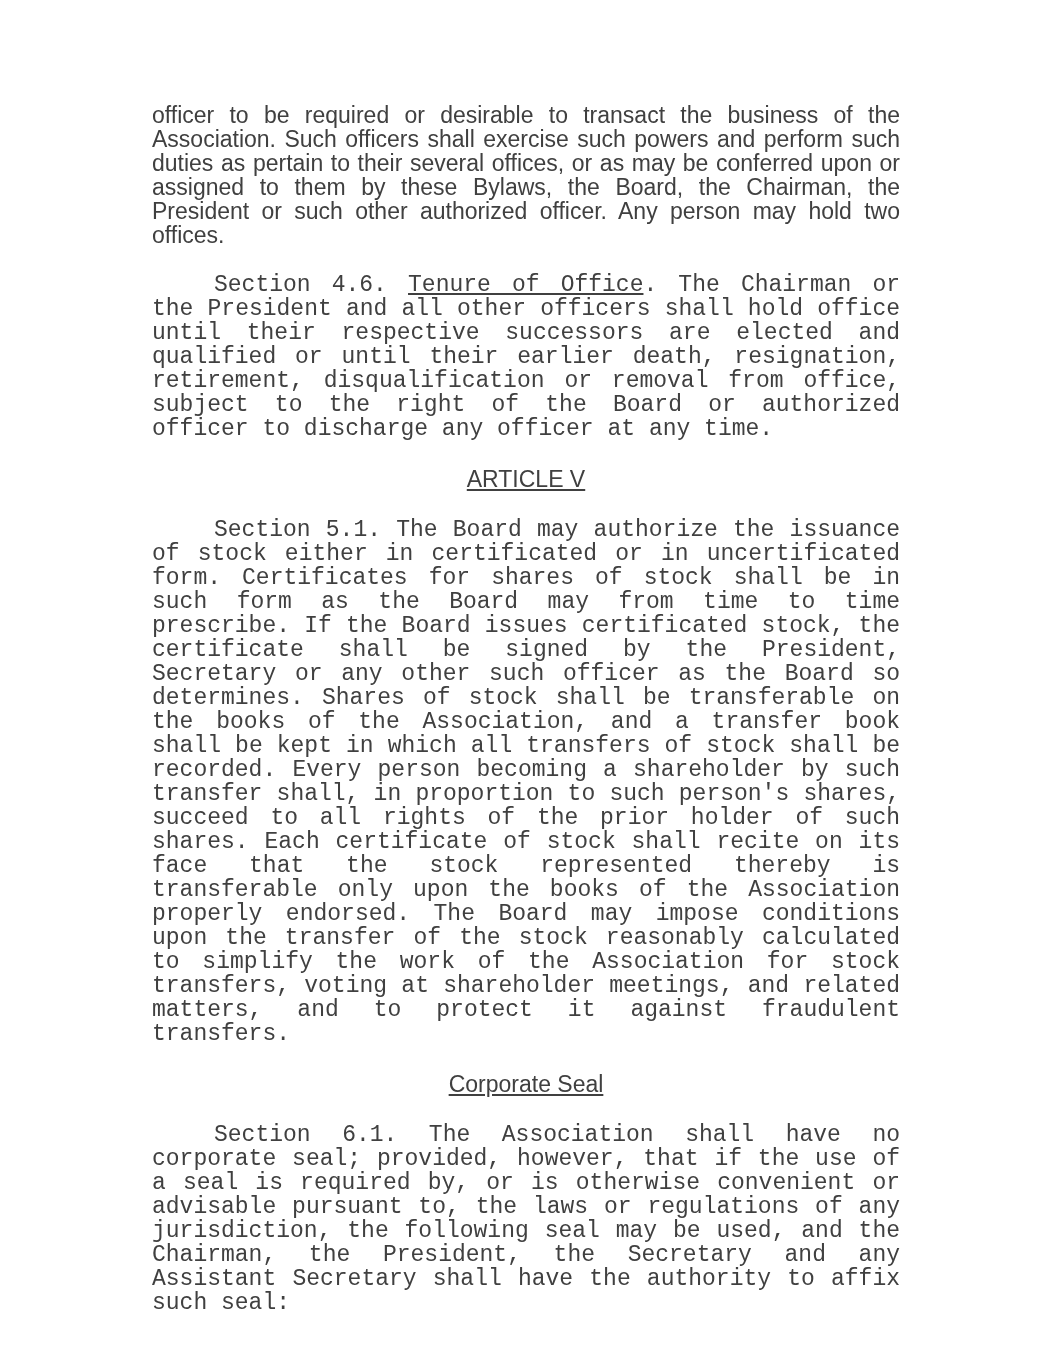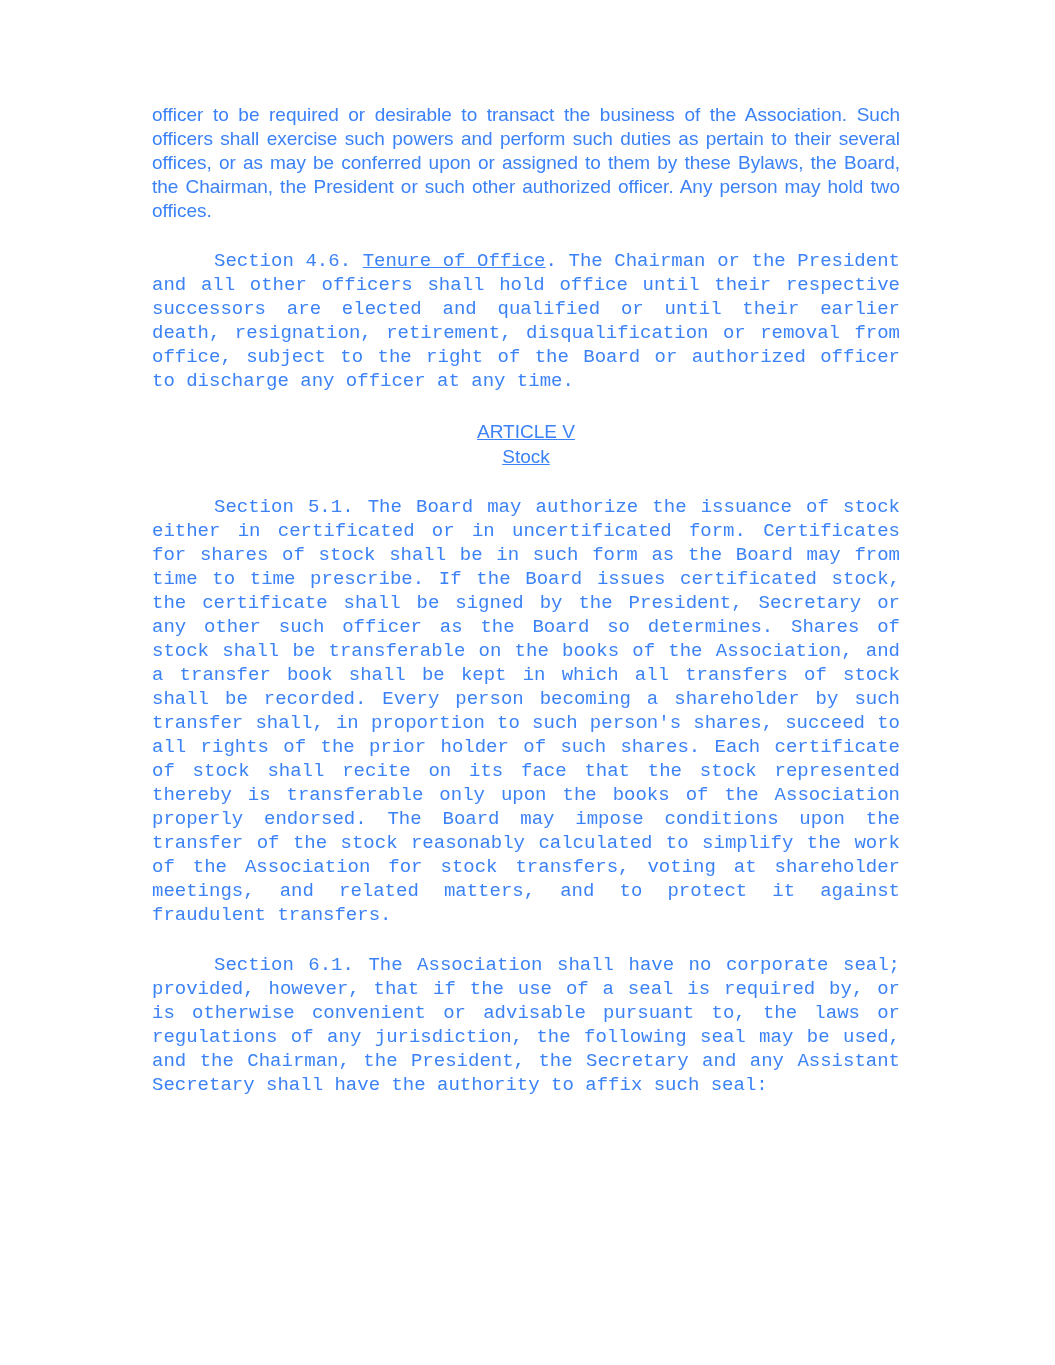--- a/index.html
+++ b/index.html
@@ -14,24 +14,24 @@
     background: #ffffff;
     color: #000000;
     font-family: "Liberation Sans", sans-serif;
     overflow: hidden;
   }
   .content {
     position: absolute;
     left: 152px;
     top: 103px;
     width: 748px;
-    font-size: 19px;
+    font-size: 23px;
     line-height: 24px;
     text-align: justify;
-    color: #3b82f6;
+    color: #404040;
   }
   .para {
     margin: 0 0 26px 0;
   }
   .para.indent {
     text-indent: 62px;
     font-family: Liberation Mono, monospace;
   }
   .heading-block {
     text-align: center;
@@ -51,24 +51,24 @@
 
 <div class="page">
   <div class="content">
 
     <p class="para">officer to be required or desirable to transact the business of the Association. Such officers shall exercise such powers and perform such duties as pertain to their several offices, or as may be conferred upon or assigned to them by these Bylaws, the Board, the Chairman, the President or such other authorized officer. Any person may hold two offices.</p>
 
     <p class="para indent"><span>Section 4.6. </span><span class="u">Tenure of Office</span><span>. The Chairman or the President and all other officers shall hold office until their respective successors are elected and qualified or until their earlier death, resignation, retirement, disqualification or removal from office, subject to the right of the Board or authorized officer to discharge any officer at any time.</span></p>
 
     <div class="heading-block">
       <div><span class="u">ARTICLE V</span></div>
-      <div><span class="u">Stock</span></div>
     </div>
 
     <p class="para indent">Section 5.1. The Board may authorize the issuance of stock either in certificated or in uncertificated form. Certificates for shares of stock shall be in such form as the Board may from time to time prescribe. If the Board issues certificated stock, the certificate shall be signed by the President, Secretary or any other such officer as the Board so determines. Shares of stock shall be transferable on the books of the Association, and a transfer book shall be kept in which all transfers of stock shall be recorded. Every person becoming a shareholder by such transfer shall, in proportion to such person's shares, succeed to all rights of the prior holder of such shares. Each certificate of stock shall recite on its face that the stock represented thereby is transferable only upon the books of the Association properly endorsed. The Board may impose conditions upon the transfer of the stock reasonably calculated to simplify the work of the Association for stock transfers, voting at shareholder meetings, and related matters, and to protect it against fraudulent transfers.</p>
 
     <div class="heading-block">
+      <div><span class="u">Corporate Seal</span></div>
     </div>
 
     <p class="para indent">Section 6.1. The Association shall have no corporate seal; provided, however, that if the use of a seal is required by, or is otherwise convenient or advisable pursuant to, the laws or regulations of any jurisdiction, the following seal may be used, and the Chairman, the President, the Secretary and any Assistant Secretary shall have the authority to affix such seal:</p>
 
   </div>
 </div>
 
 </body></html>

